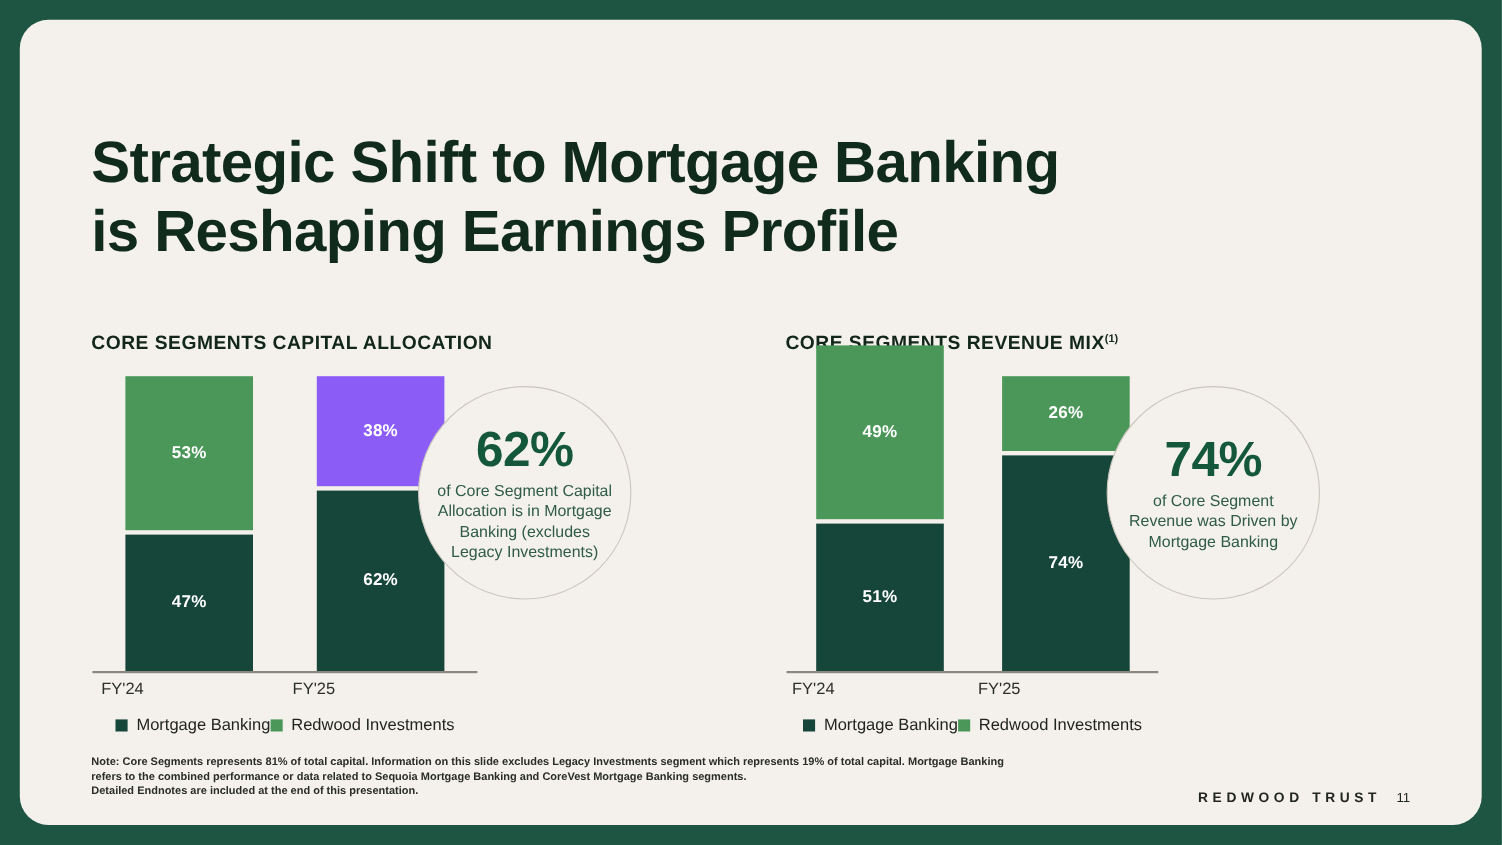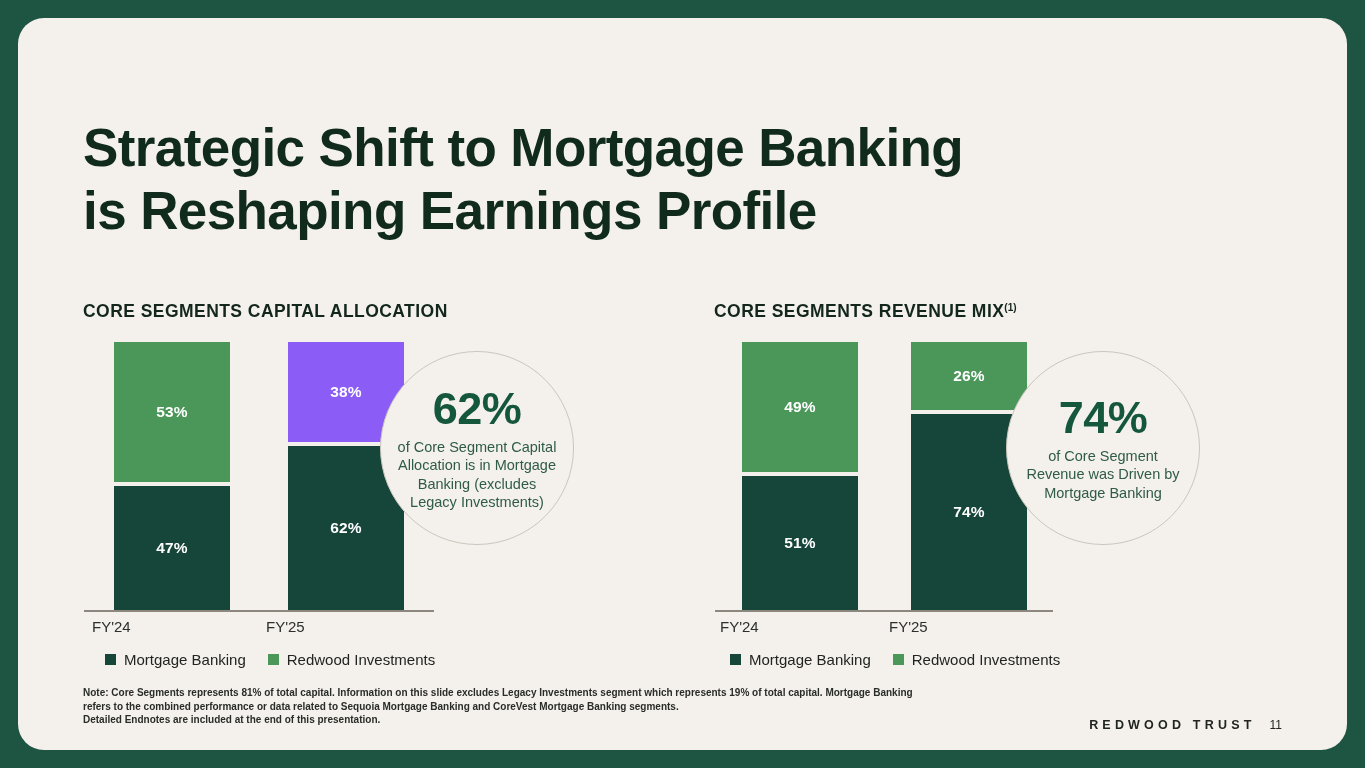--- a/index.html
+++ b/index.html
@@ -121,21 +121,20 @@
     font-size: 15px;
     color: #2d2f2c;
   }
 
   
   .legend {
     position: absolute;
     top: 378px;
     display: flex;
     align-items: center;
-    gap: 22px;
     font-size: 15px;
     color: #222420;
   }
   .legend-item { display: flex; align-items: center; gap: 8px; }
   .legend-swatch {
     width: 11px;
     height: 11px;
     display: inline-block;
   }
 
@@ -263,21 +262,21 @@
 
     <div class="panel panel-right">
       <div class="panel-heading">
         <span>CORE SEGMENTS REVENUE MIX</span><sup>(1)</sup>
       </div>
 
       <div class="plot">
         <div class="axis-line axis-right-line"></div>
 
         <div class="bar-group" style="left:28px;">
-          <div class="seg seg-top" style="height:130px;background:#4a9759;">
+          <div class="seg seg-top" style="height:158px;background:#4a9759;">
             <span class="seg-label">49%</span>
           </div>
           <div class="seg" style="height:134px;background:#16453a;">
             <span class="seg-label">51%</span>
           </div>
         </div>
 
         <div class="bar-group" style="left:197px;">
           <div class="seg seg-top" style="height:68px;background:#4a9759;">
             <span class="seg-label">26%</span>

